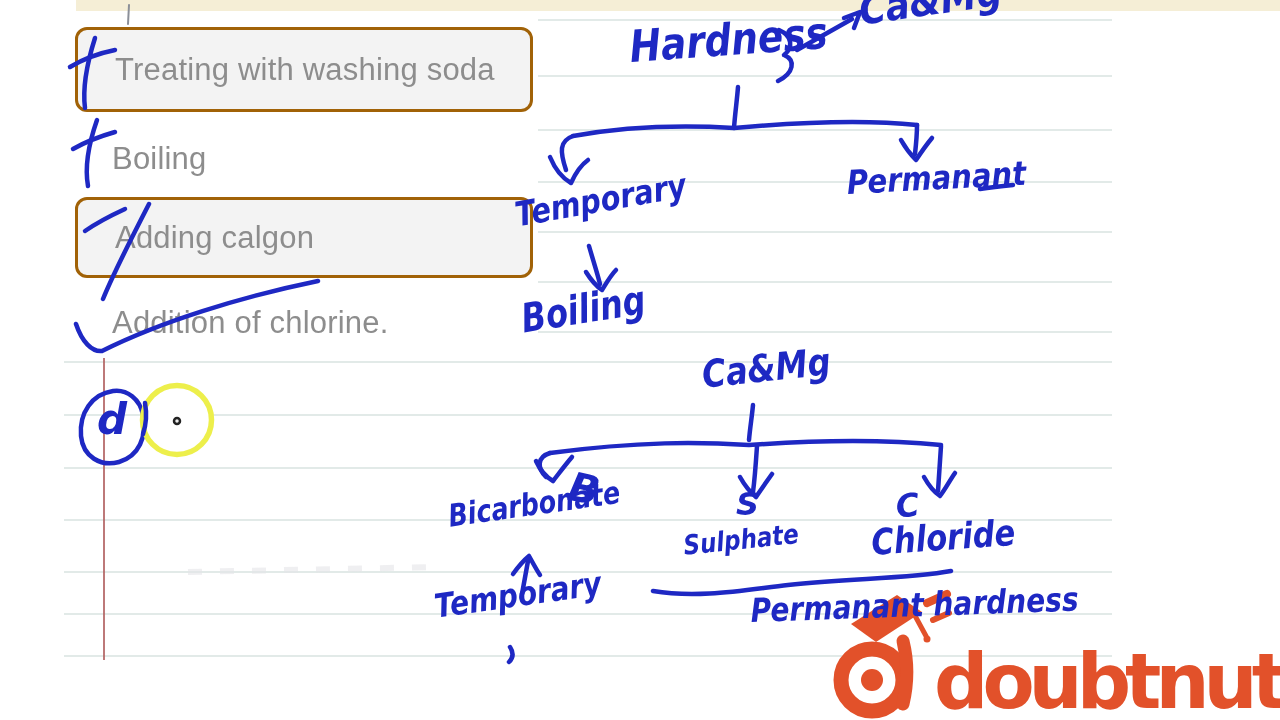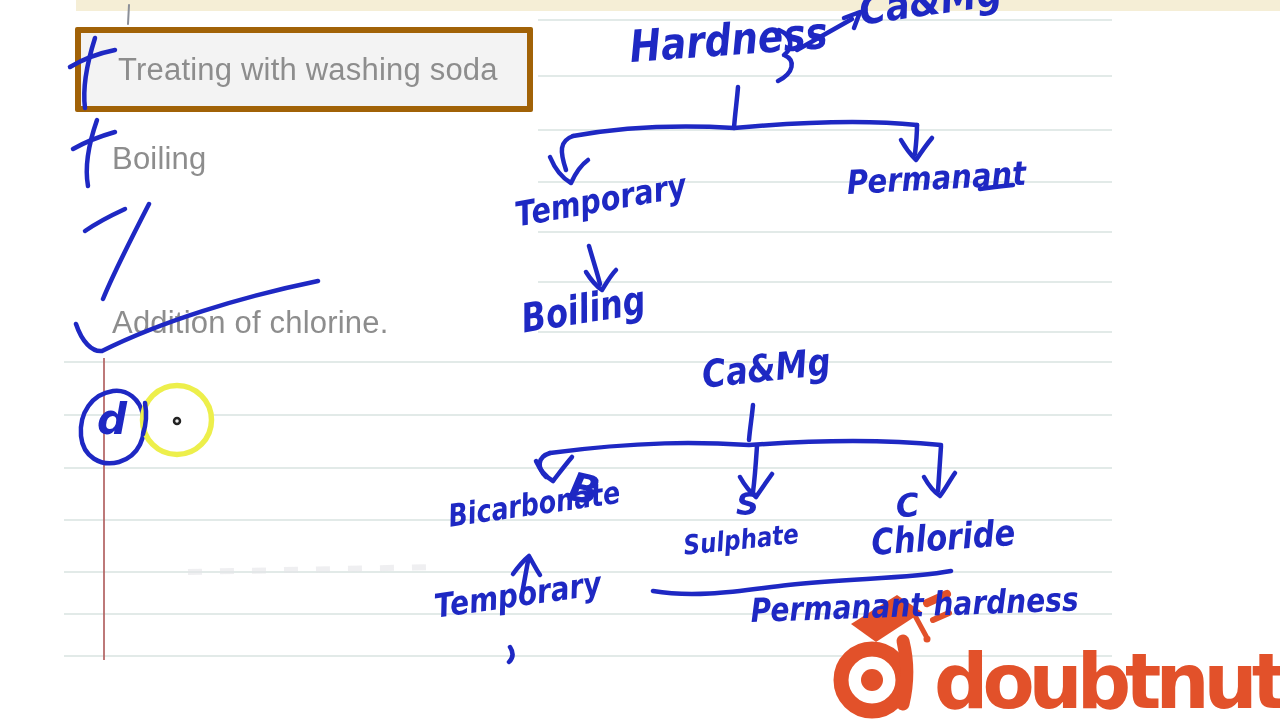--- a/index.html
+++ b/index.html
@@ -11,21 +11,21 @@
   #paper{z-index:0;}
   .topbar{
     position:absolute;left:76px;top:0;width:1204px;height:11px;
     background:#f5eed6;z-index:1;
   }
   .options-panel{position:absolute;left:64px;top:14px;width:472px;height:342px;background:#ffffff;z-index:1;}
   .opt{
     position:absolute;left:11px;width:458px;display:flex;align-items:center;
     color:#8d8d8d;font-size:31px;letter-spacing:.2px;padding-left:37px;box-sizing:border-box;
   }
-  .opt.boxed{background:#f3f3f3;border:6px solid #a16207;border-radius:2px;}
+  .opt.boxed{background:#f3f3f3;border:3px solid #a16207;border-radius:12px;}
   #opt1{top:13px;height:85px;}
   #opt2{top:112px;height:66px;}
   #opt3{top:183px;height:81px;}
   #opt4{top:279px;height:60px;}
   #ink{z-index:2;pointer-events:none;}
   .hw{
     position:absolute;z-index:3;color:#1e28c3;
     font-family:"DejaVu Sans",sans-serif;font-style:italic;font-weight:bold;
     transform-origin:left top;white-space:nowrap;line-height:1.15;
   }
@@ -75,20 +75,23 @@
 </svg>
 
 <div class="topbar"></div>
 
 <div class="options-panel">
   <div class="opt boxed" id="opt1">
     <span>Treating with washing soda</span>
   </div>
   <div class="opt" id="opt2">
     <span>Boiling</span>
+  </div>
+  <div class="opt boxed" id="opt3">
+    <span>Adding calgon</span>
   </div>
   <div class="opt" id="opt4">
     <span>Addition of chlorine.</span>
   </div>
 </div>
 
 <svg id="ink" class="layer" viewBox="0 0 1280 720">
   <g fill="none" stroke="#1e28c3" stroke-width="4.5" stroke-linecap="round" stroke-linejoin="round">
 
     <path d="M129 5 L128 24" stroke="#8b8f98" stroke-width="2"></path>

